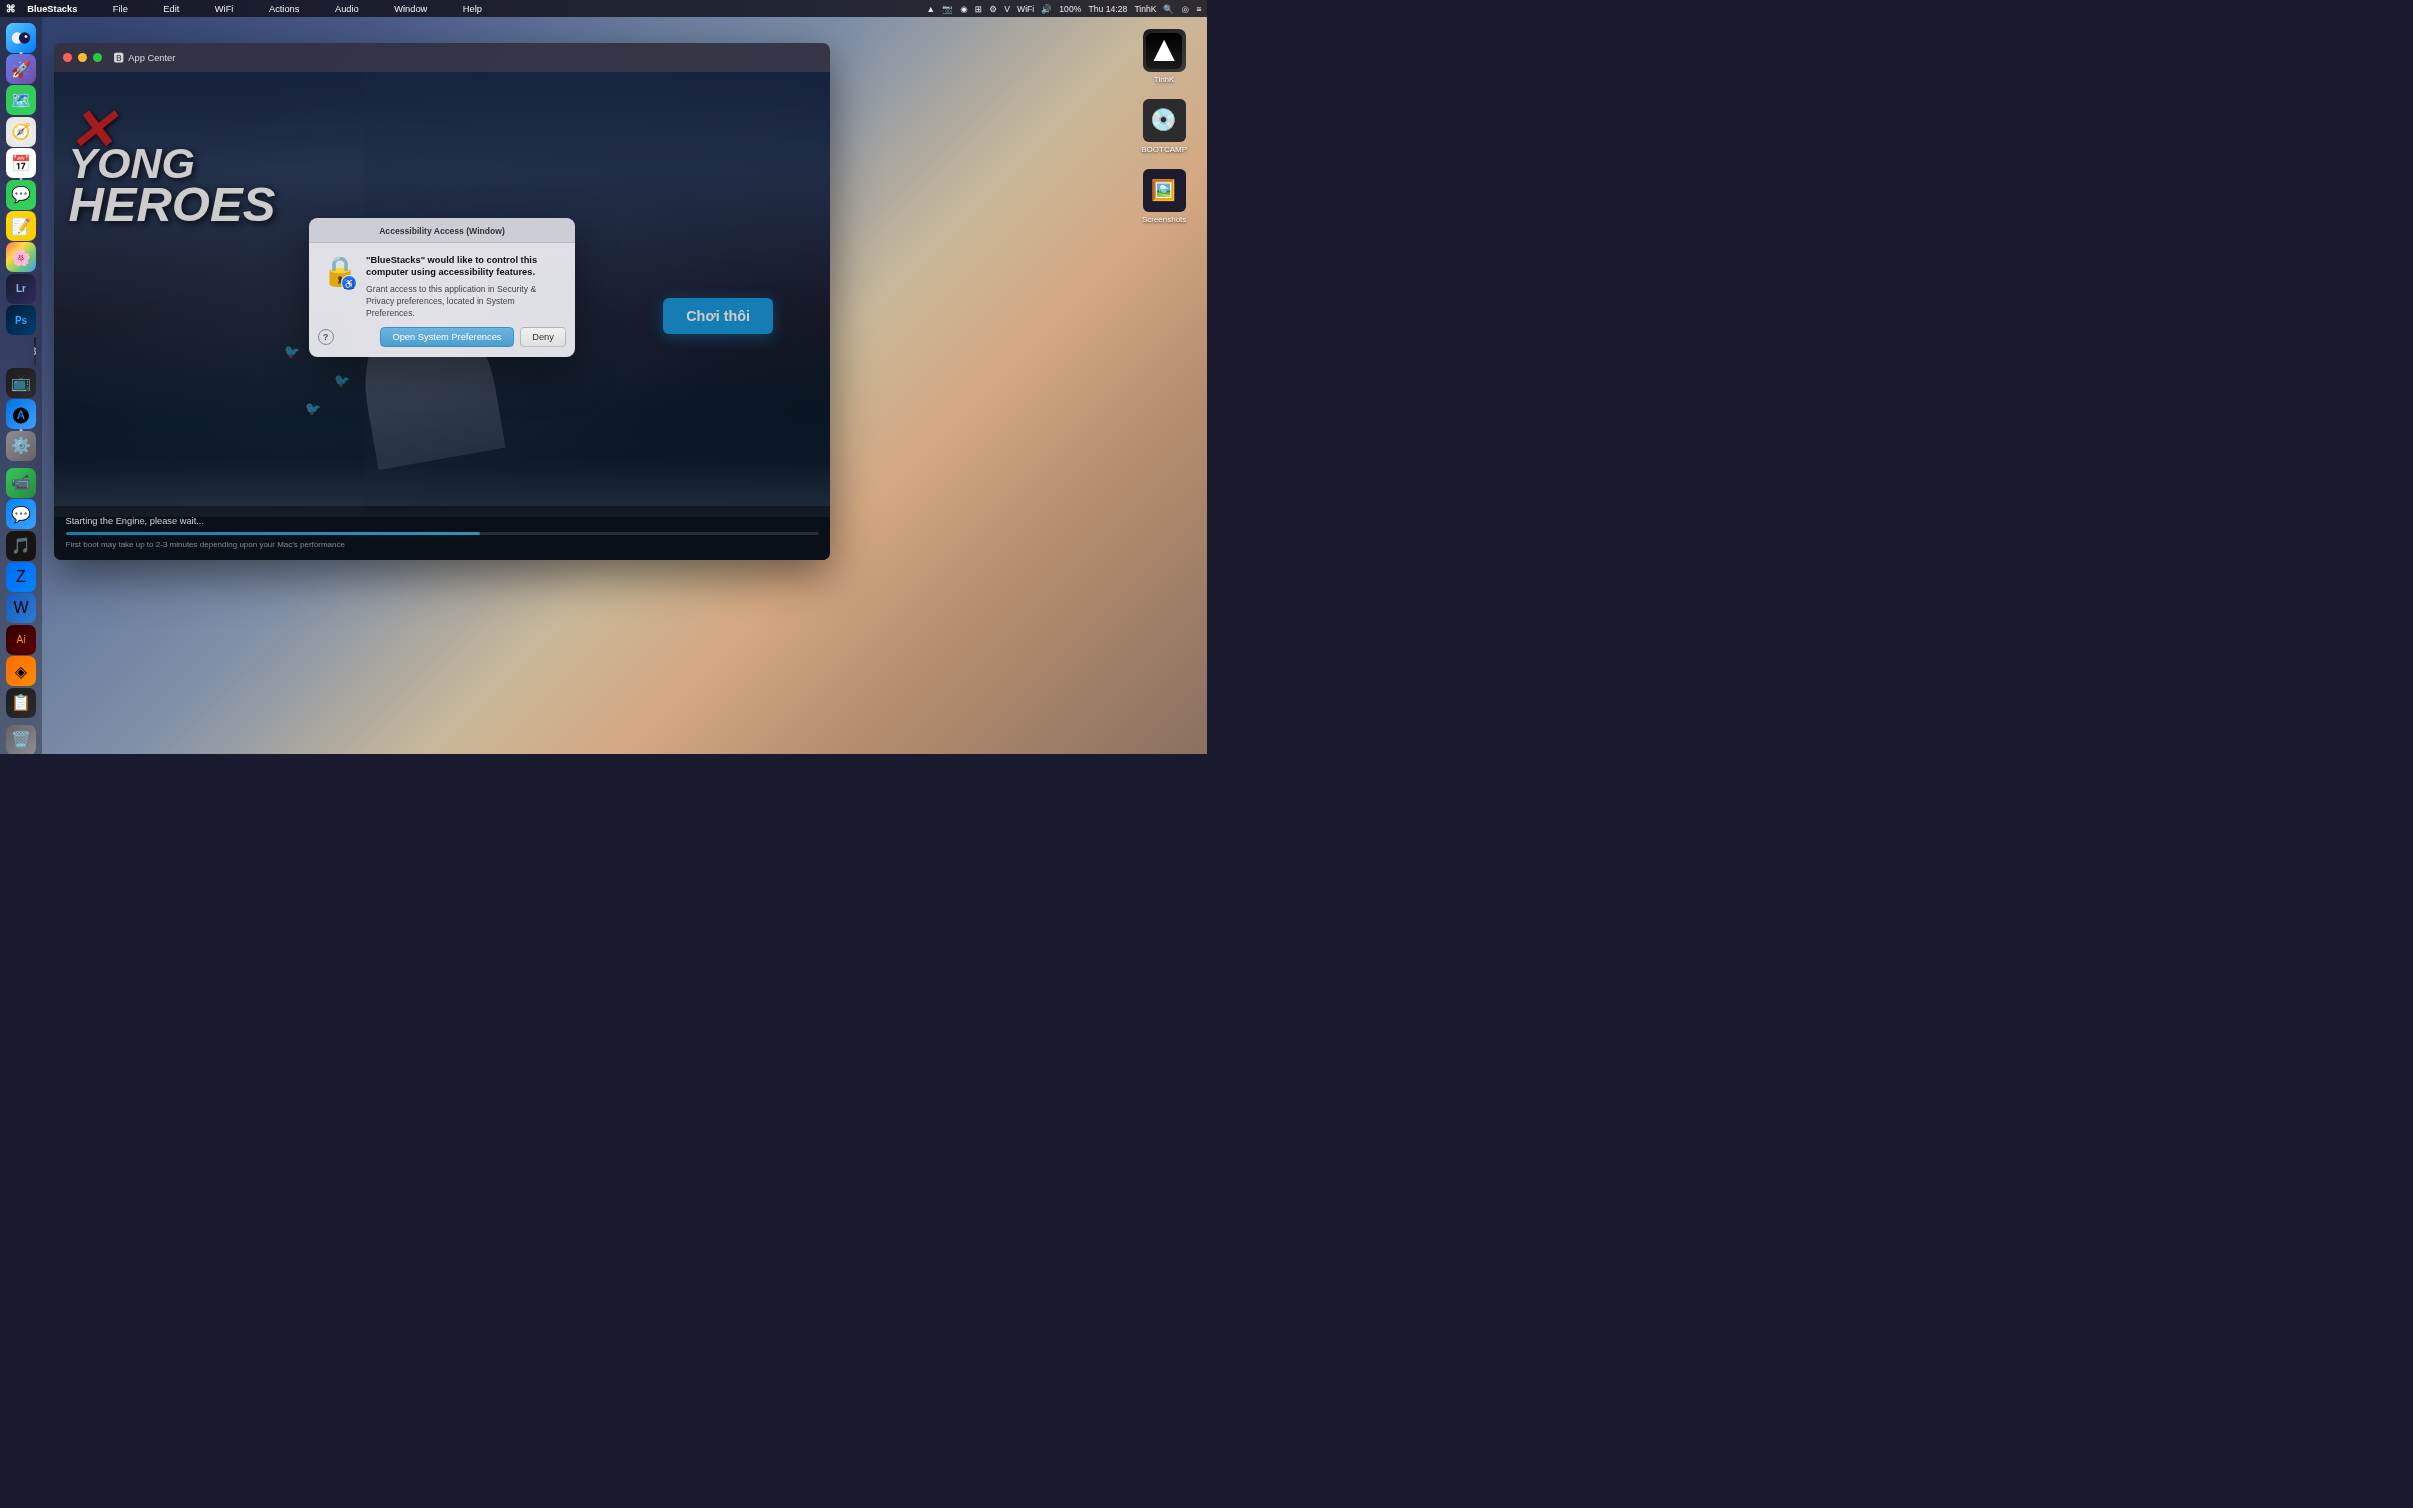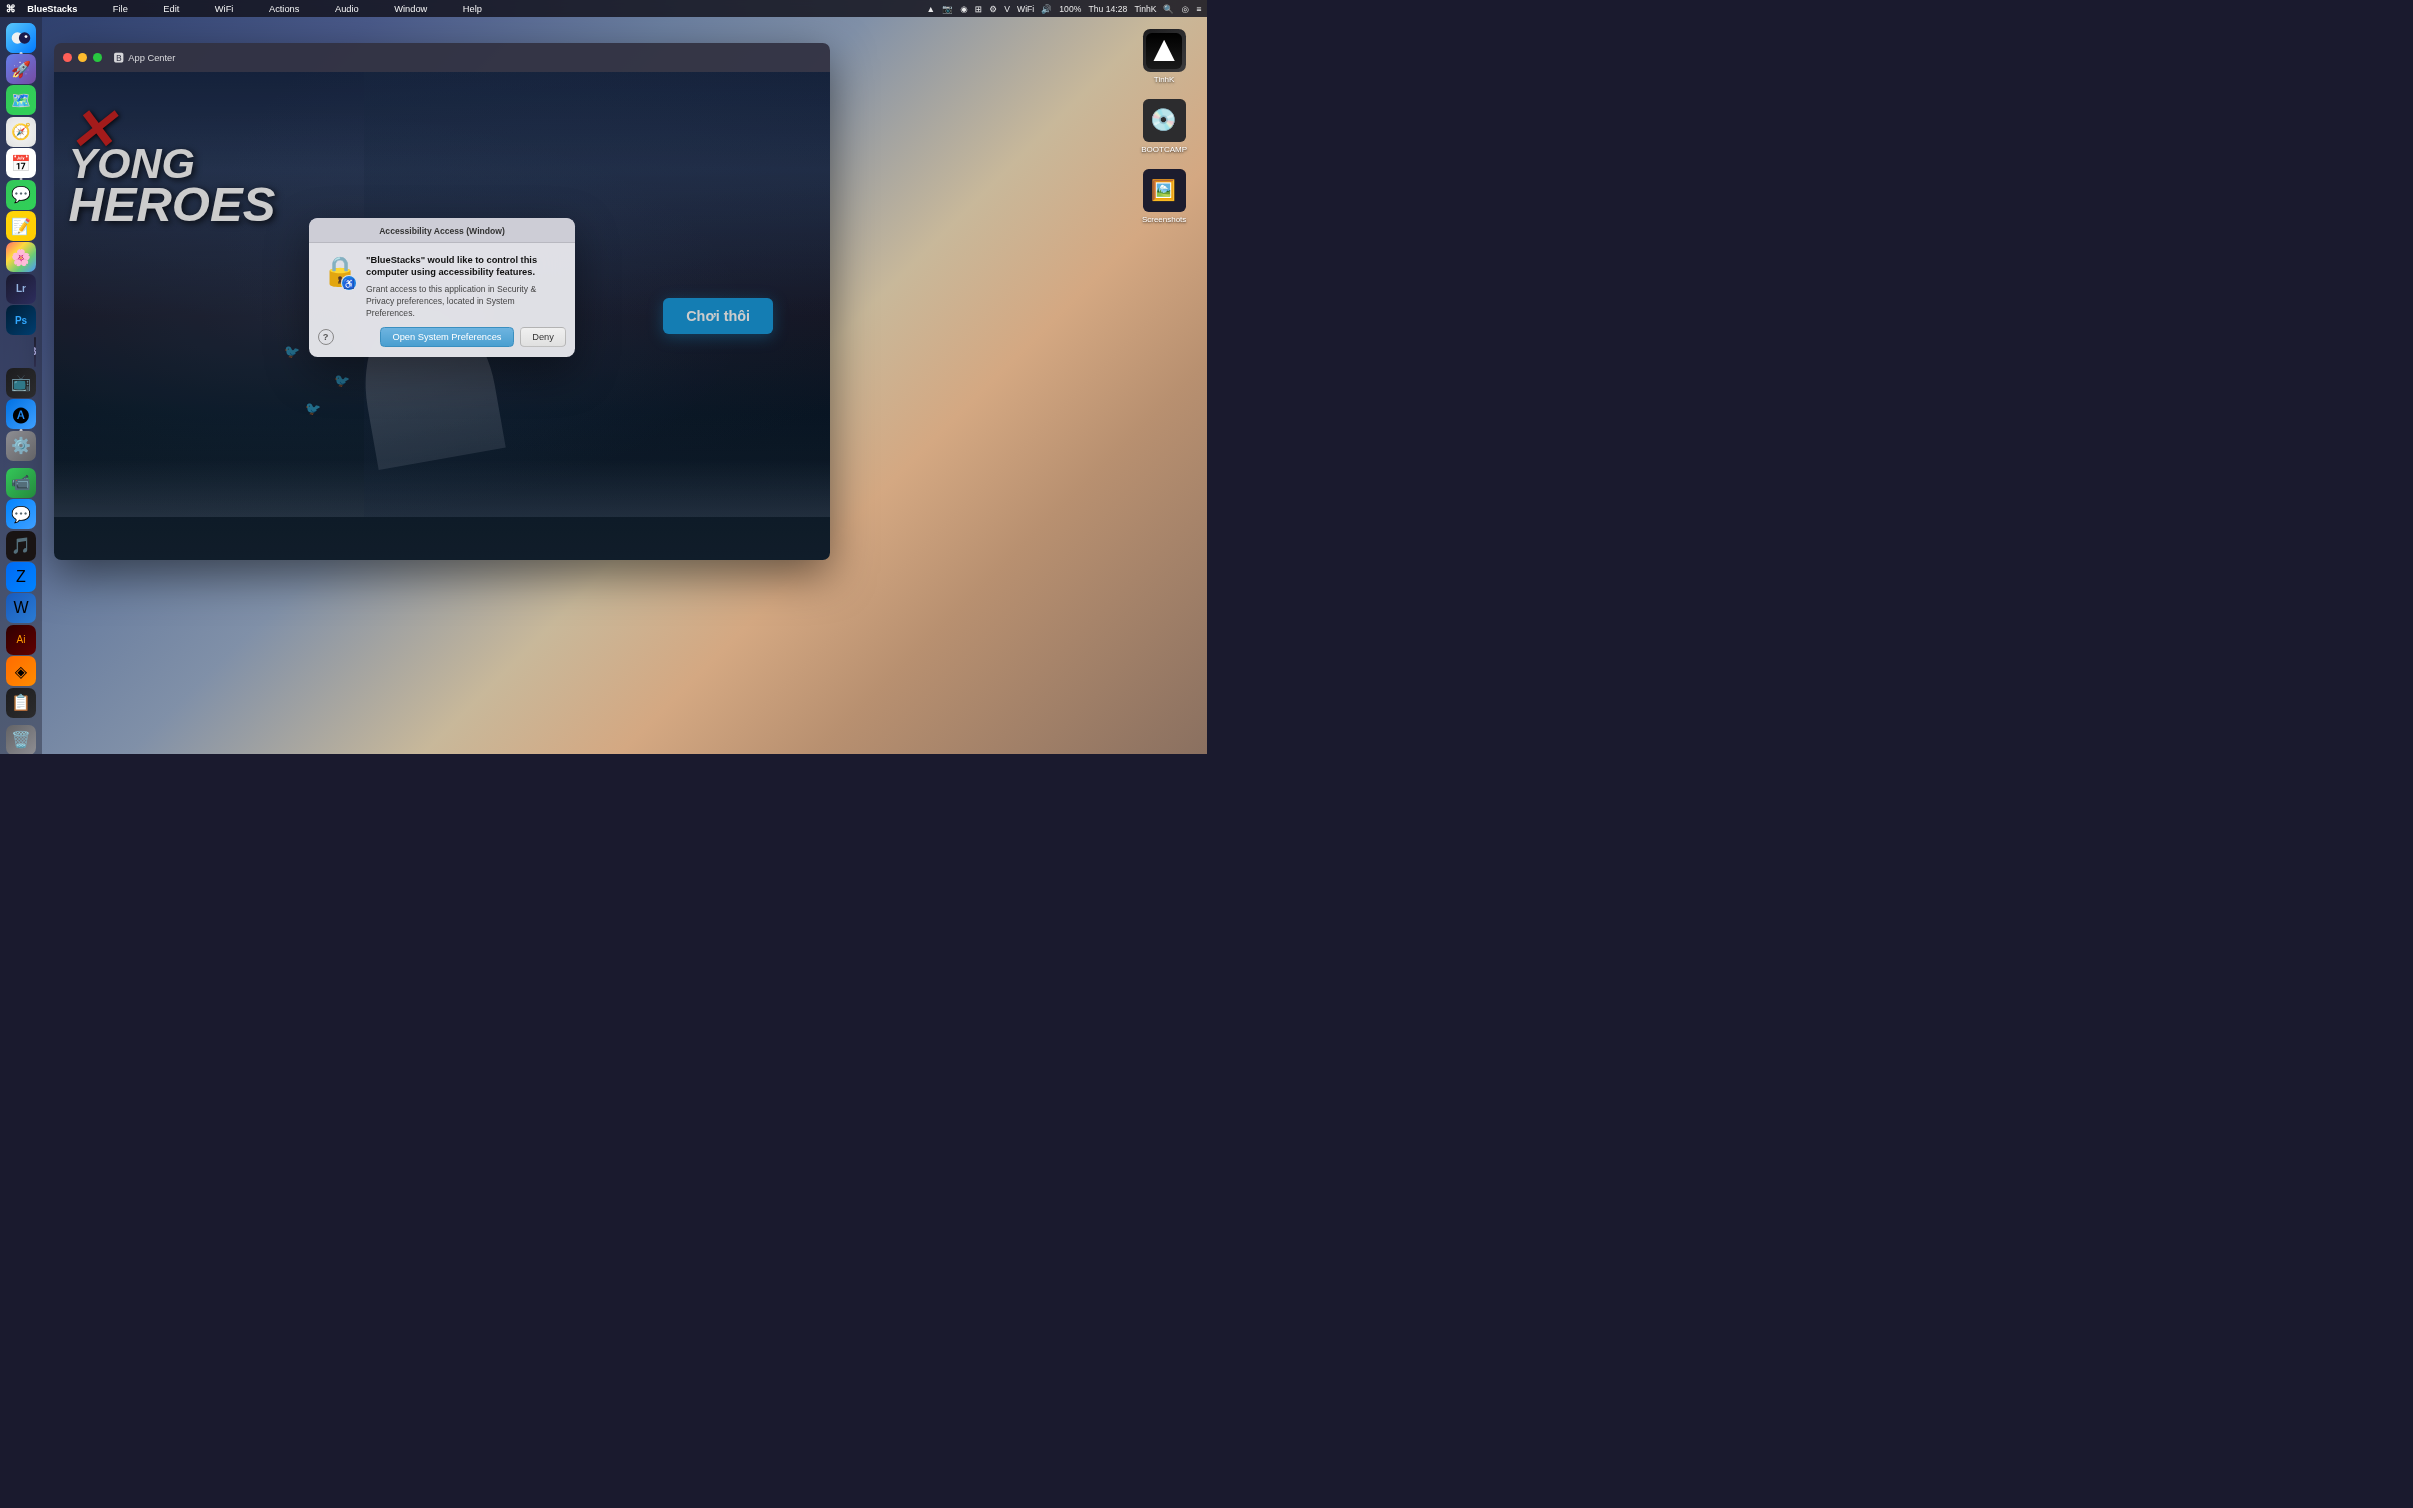--- a/index.html
+++ b/index.html
@@ -661,20 +661,27 @@
         <div style="color: white; font-size: 43px; font-weight: 900; line-height: 0.9; font-style: italic; text-shadow: 2.2px 2.2px 7.2px rgba(0,0,0,0.8); margin-top: -14.4px;">YONG</div>
         <div style="color: white; font-size: 49px; font-weight: 900; line-height: 0.9; font-style: italic; text-shadow: 2.2px 2.2px 7.2px rgba(0,0,0,0.8);">HEROES</div>
       </div>
 
       <button class="play-button">Chơi thôi</button>
 
       <div style="position: absolute; bottom: 43px; left: 40%; width: 144px; height: 215px; opacity: 0.5;">
         <div style="width: 129px; height: 158px; background: linear-gradient(180deg, rgba(230,230,240,0.6) 0%, rgba(200,210,230,0.3) 100%); border-radius: 50% 50% 0 0 / 60% 60% 0 0; transform: rotate(-10deg);"></div>
       </div>
 
+      <div class="loading-area">
+        <div class="loading-text">Starting the Engine, please wait...</div>
+        <div class="loading-bar-container">
+          <div class="loading-bar-fill" style="width: 55%;"></div>
+        </div>
+        <div class="loading-subtext">First boot may take up to 2-3 minutes depending upon your Mac's performance</div>
+      </div>
     </div>
 
     <div class="dialog-overlay">
       <div class="dialog-box">
 
         <div class="dialog-header">
           <span class="dialog-header-text">Accessibility Access (Window)</span>
         </div>
 
         <div class="dialog-body">

